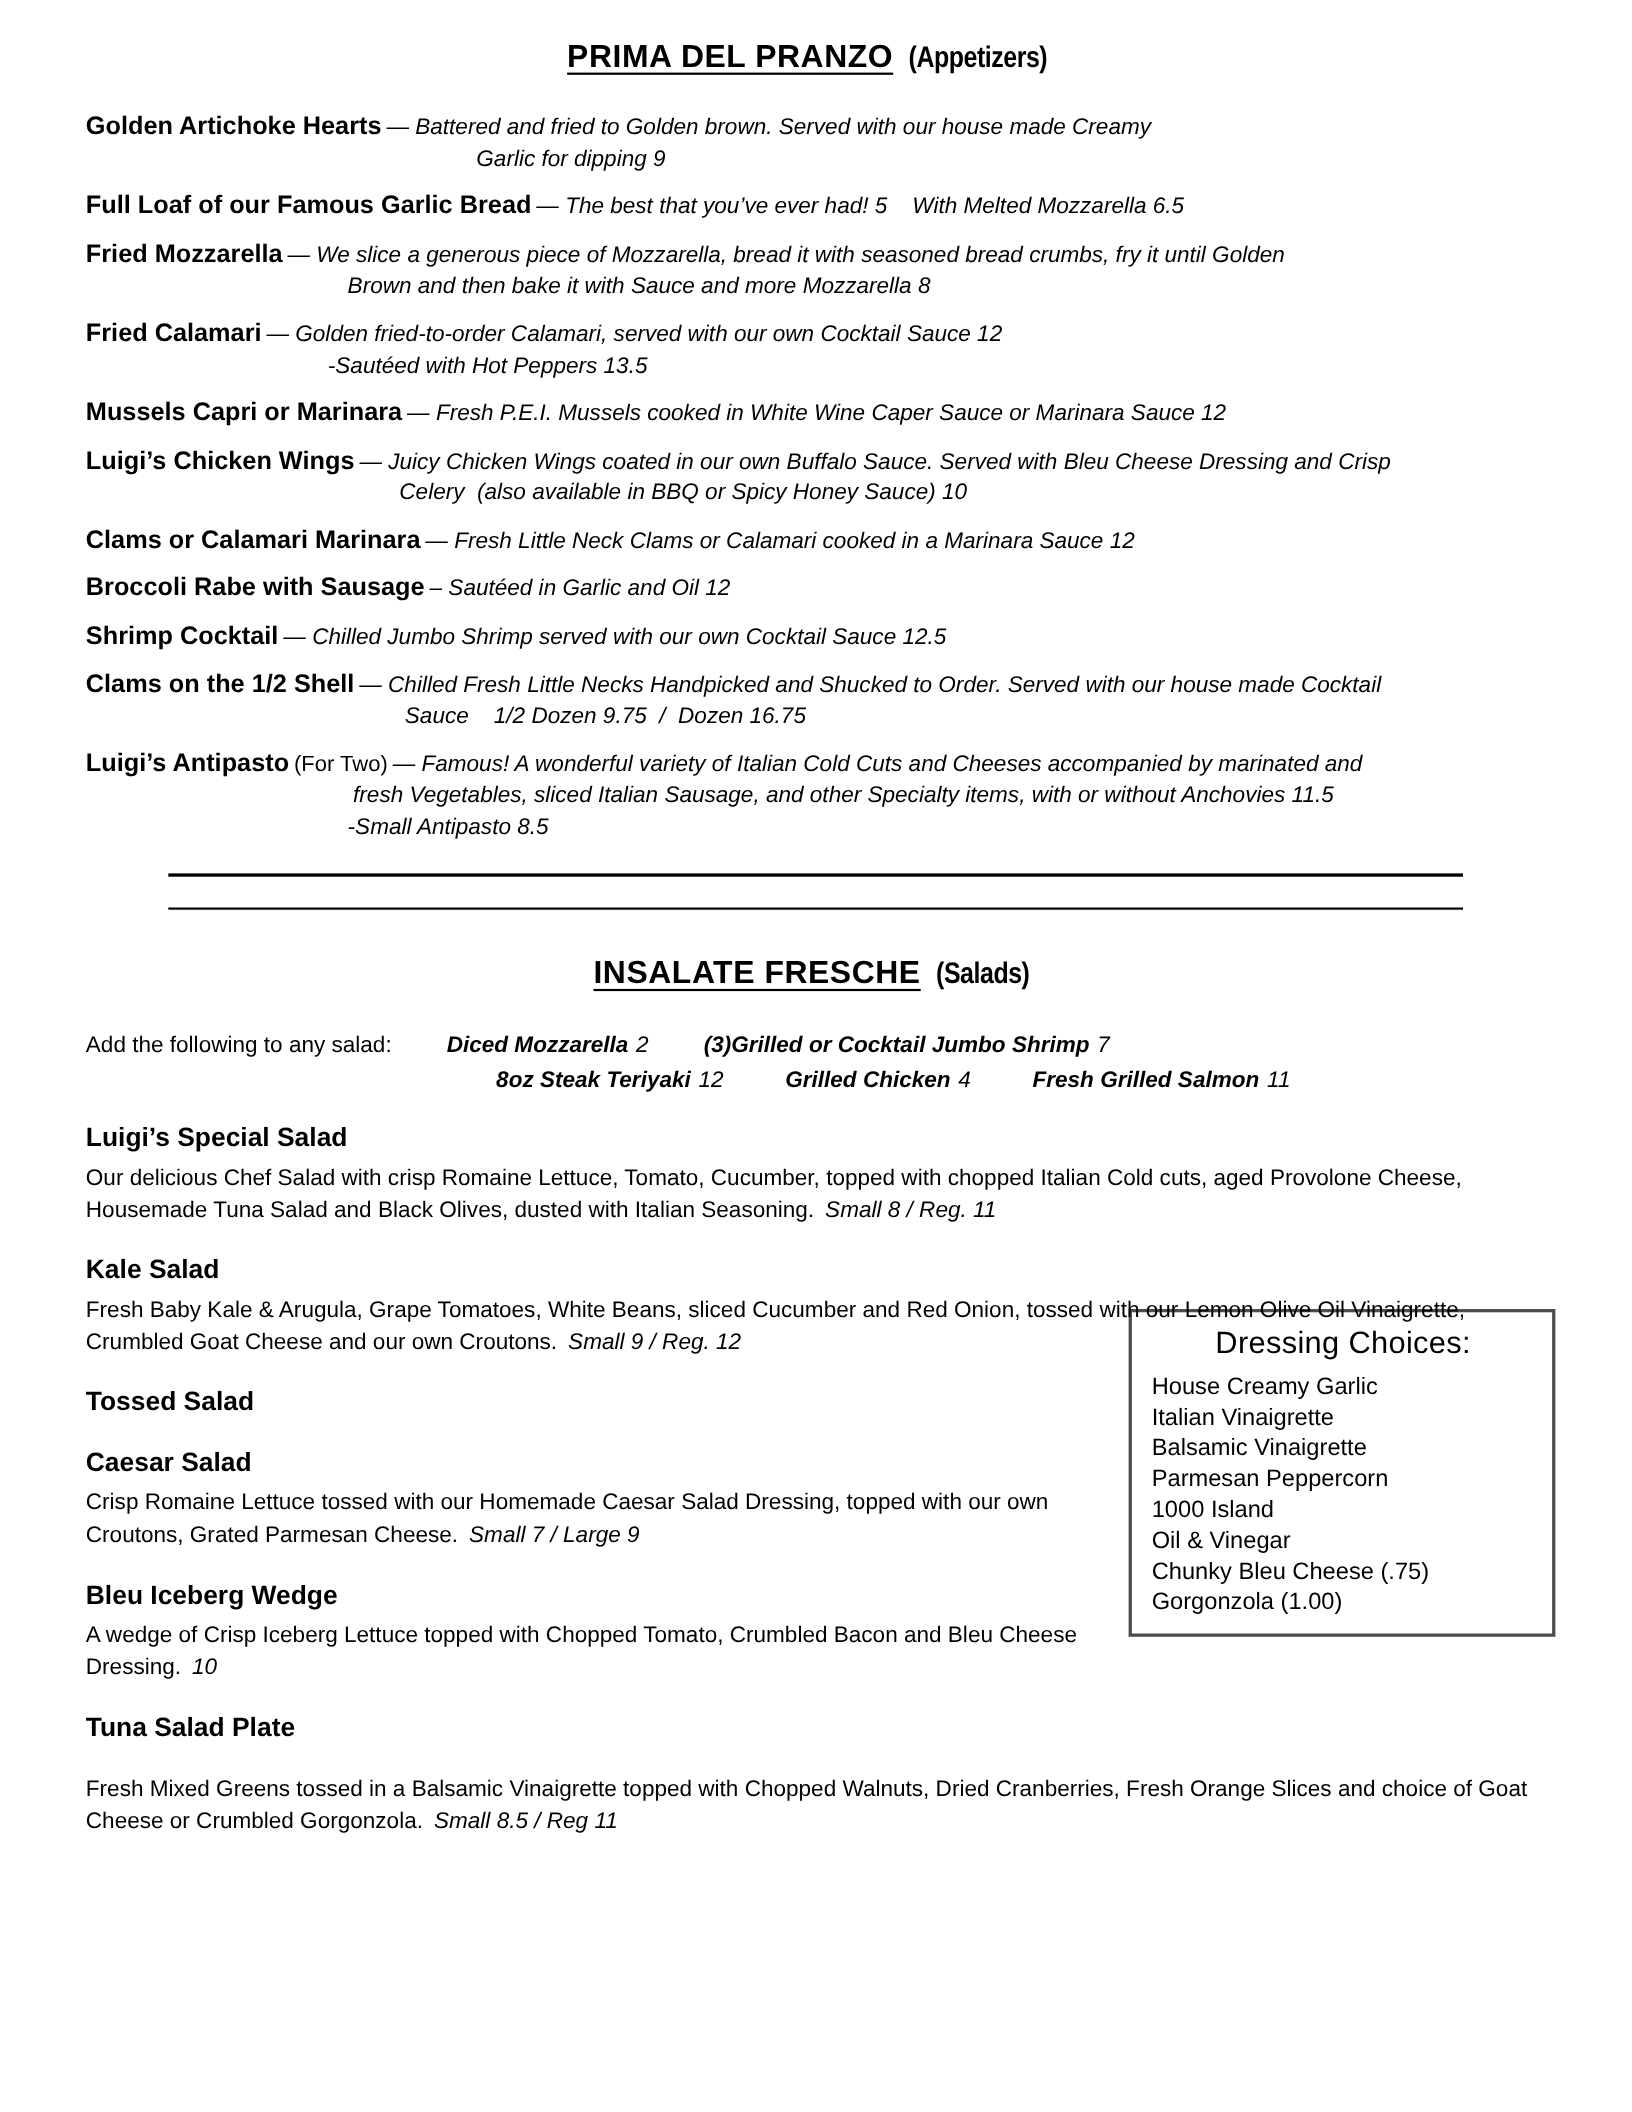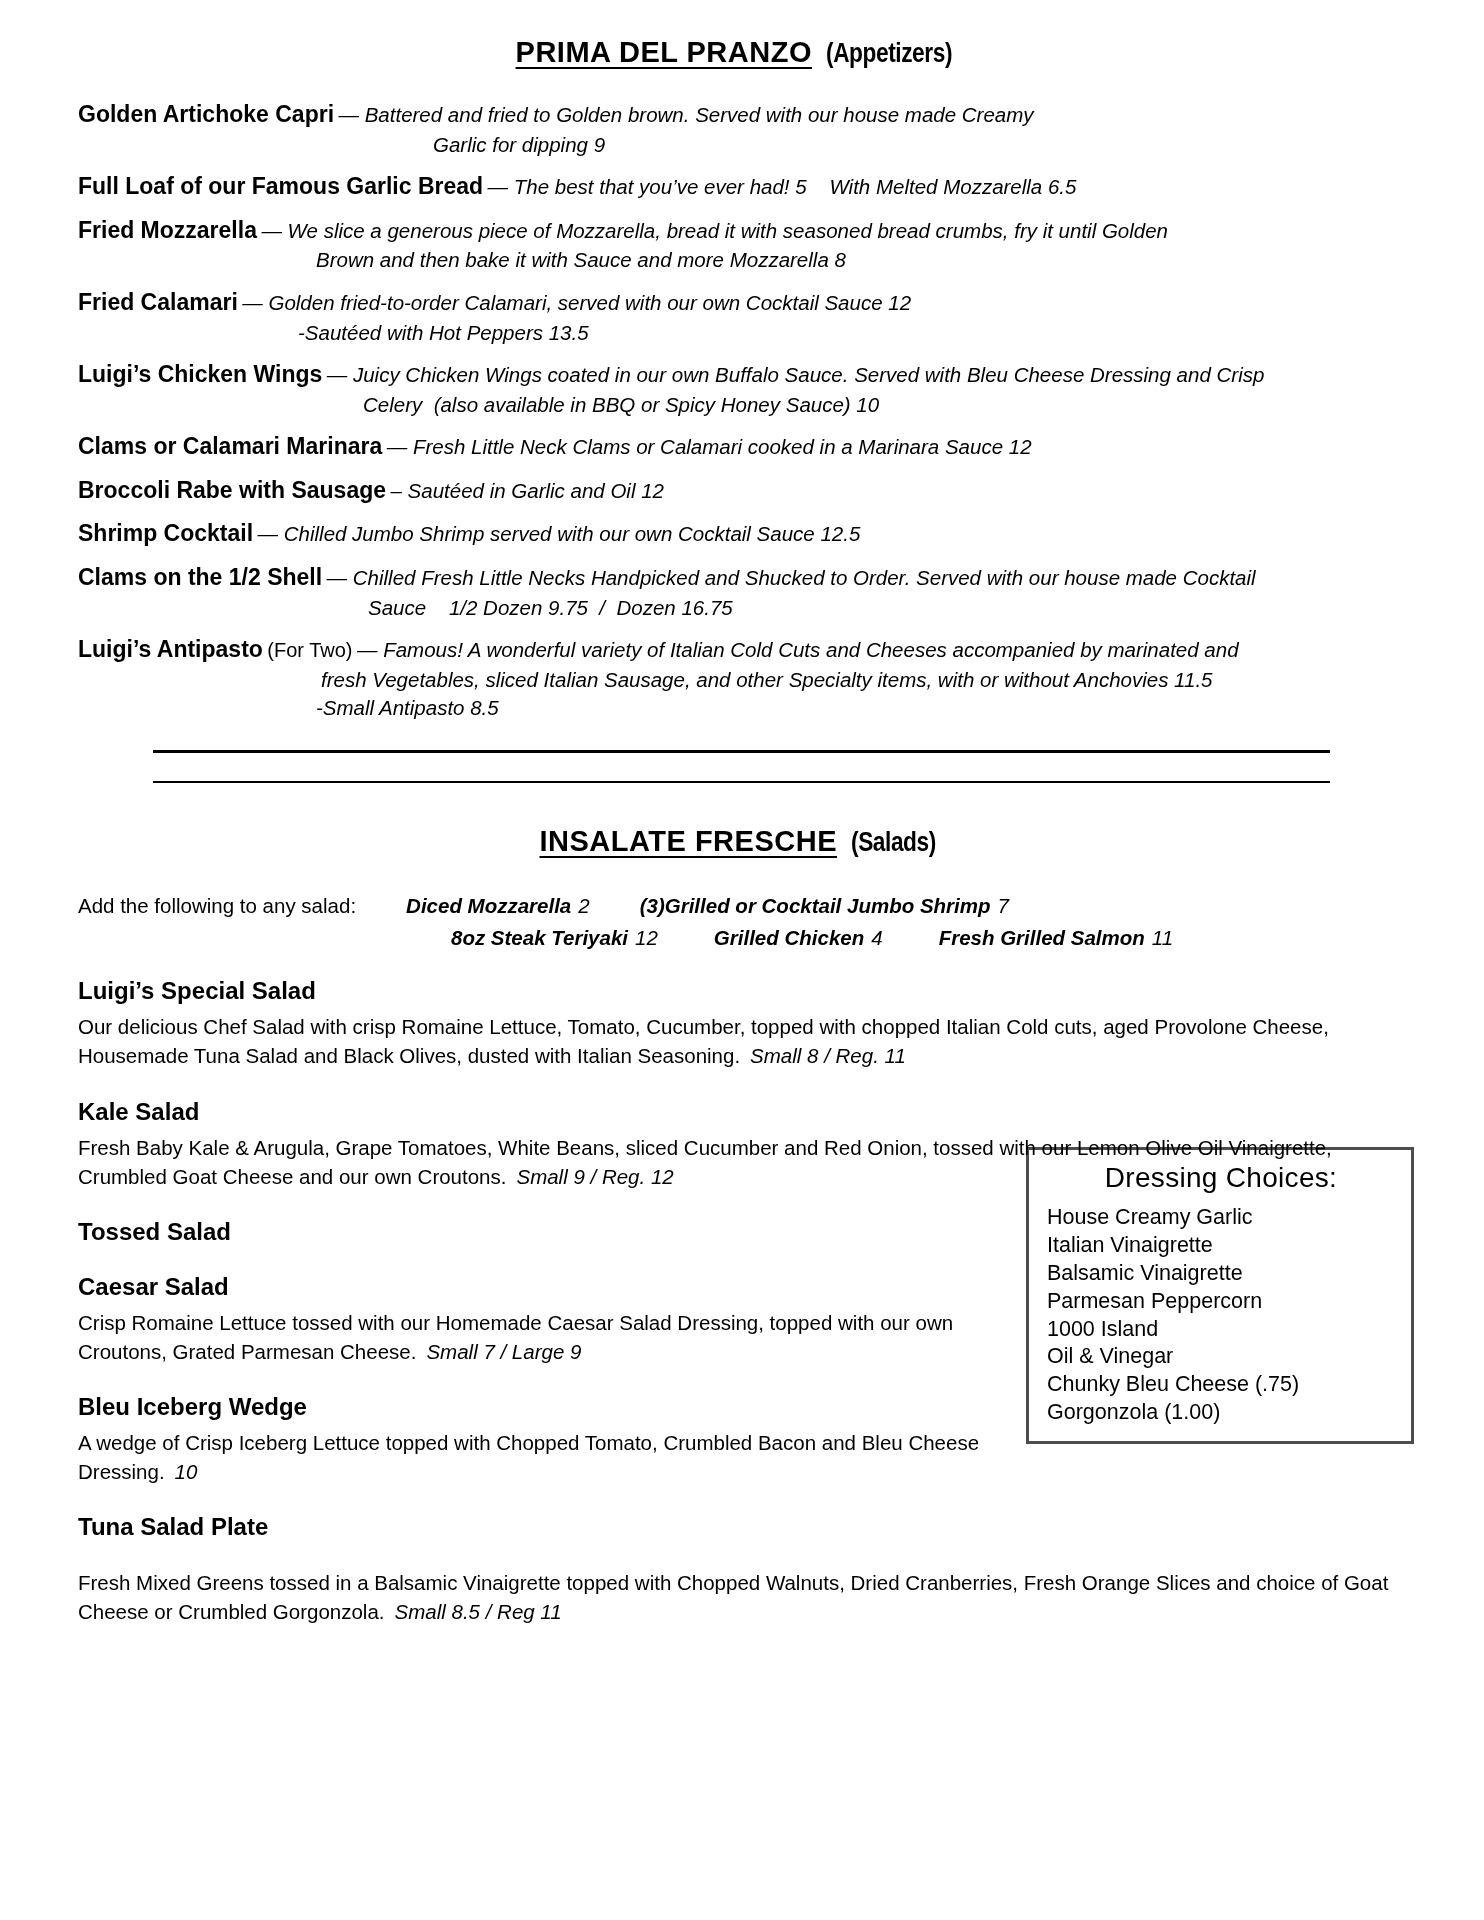--- a/index.html
+++ b/index.html
@@ -90,21 +90,21 @@
 
   <div>
     <div class="section-head">
       <span class="h-main">PRIMA DEL PRANZO</span>
       <span class="h-sub">(Appetizers)</span>
     </div>
 
     <div class="ap-list">
 
       <div class="ap-item">
-        <span class="ap-name">Golden Artichoke Capri</span>
+        <span class="ap-name">Golden Artichoke Hearts</span>
         <span class="ap-desc">— Battered and fried to Golden brown. Served with our house made Creamy</span>
         <div class="ap-cont ind-355">Garlic for dipping 9</div>
       </div>
 
       <div class="ap-item">
         <span class="ap-name">Full Loaf of our Famous Garlic Bread</span>
         <span class="ap-desc">— The best that you’ve ever had! 5&nbsp;&nbsp;&nbsp; With Melted Mozzarella 6.5</span>
       </div>
 
       <div class="ap-item">
@@ -112,20 +112,24 @@
         <span class="ap-desc">— We slice a generous piece of Mozzarella, bread it with seasoned bread crumbs, fry it until Golden</span>
         <div class="ap-cont ind-238">Brown and then bake it with Sauce and more Mozzarella 8</div>
       </div>
 
       <div class="ap-item">
         <span class="ap-name">Fried Calamari</span>
         <span class="ap-desc">— Golden fried-to-order Calamari, served with our own Cocktail Sauce 12</span>
         <div class="ap-cont ind-220">-Sautéed with Hot Peppers 13.5</div>
       </div>
 
+      <div class="ap-item">
+        <span class="ap-name">Mussels Capri or Marinara</span>
+        <span class="ap-desc">— Fresh P.E.I. Mussels cooked in White Wine Caper Sauce or Marinara Sauce 12</span>
+      </div>
 
       <div class="ap-item">
         <span class="ap-name">Luigi’s Chicken Wings</span>
         <span class="ap-desc">— Juicy Chicken Wings coated in our own Buffalo Sauce. Served with Bleu Cheese Dressing and Crisp</span>
         <div class="ap-cont ind-285">Celery&nbsp; (also available in BBQ or Spicy Honey Sauce) 10</div>
       </div>
 
       <div class="ap-item">
         <span class="ap-name">Clams or Calamari Marinara</span>
         <span class="ap-desc">— Fresh Little Neck Clams or Calamari cooked in a Marinara Sauce 12</span>

